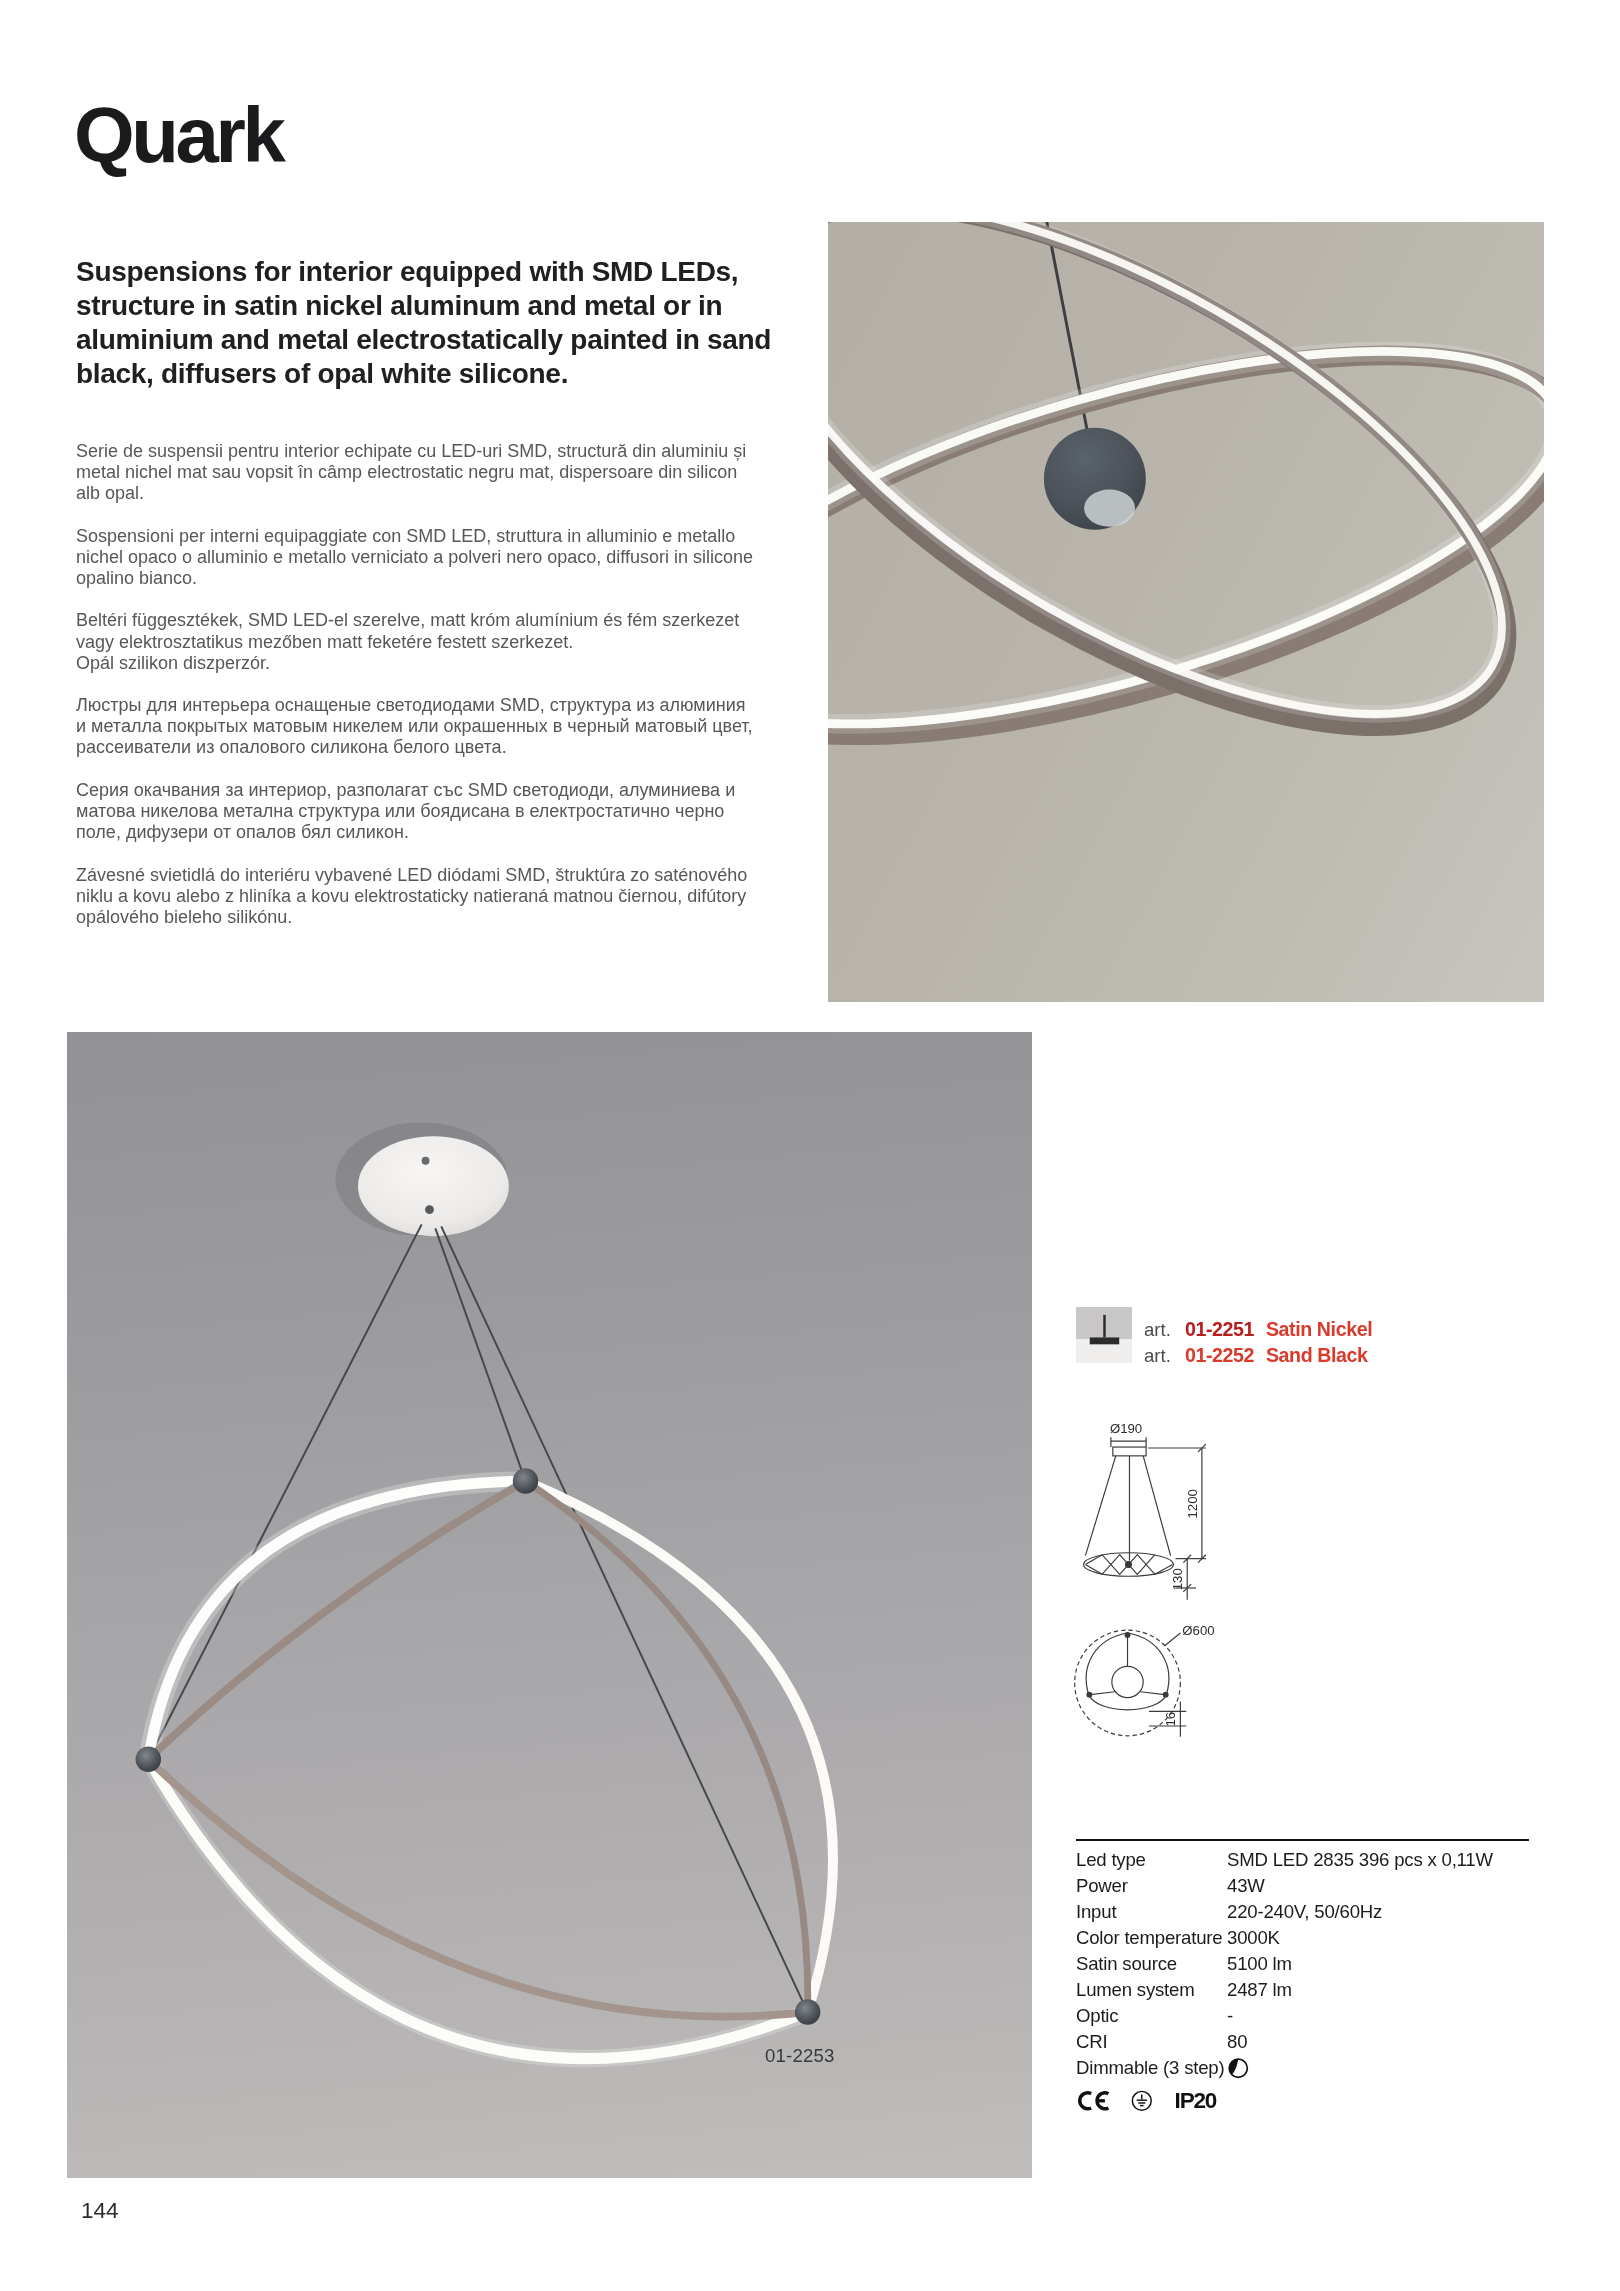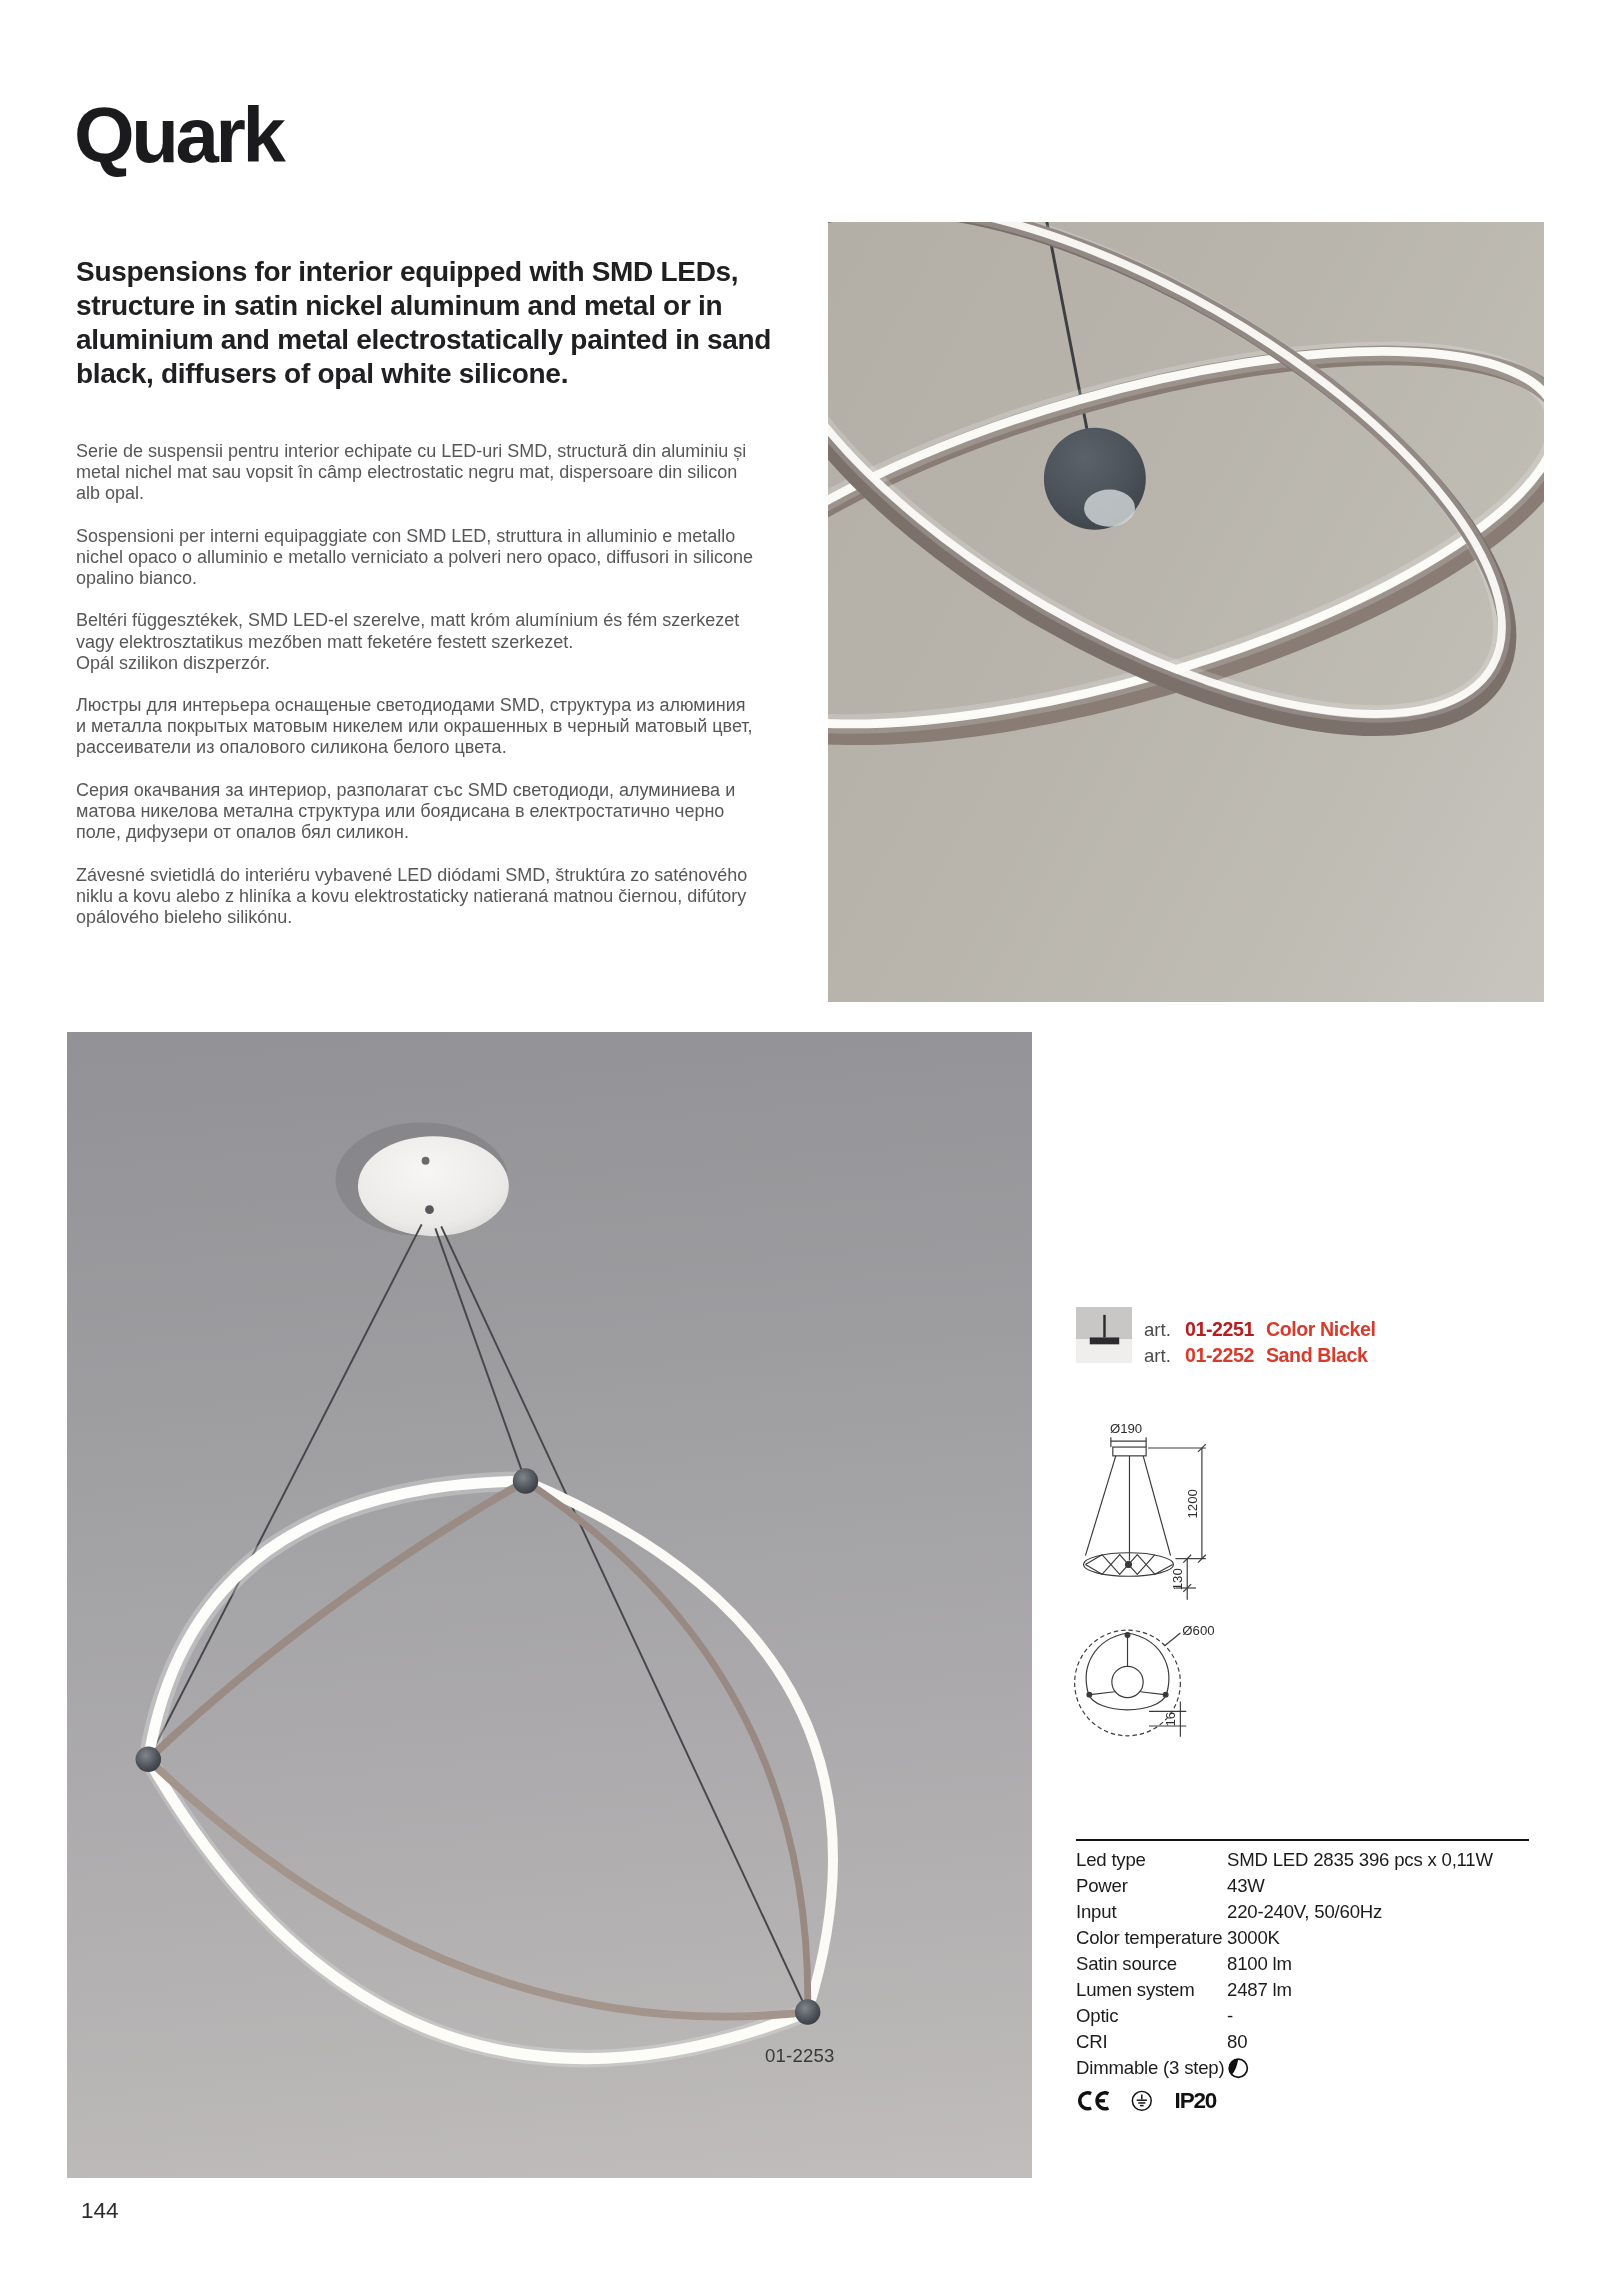--- a/index.html
+++ b/index.html
@@ -165,21 +165,21 @@
     <div class="half-bottom"></div>
     <svg width="56" height="56" viewBox="0 0 57 57">
       <line x1="29" y1="8" x2="29" y2="31" stroke="#2b2b2d" stroke-width="2.5"></line>
       <rect x="14" y="31" width="30" height="7" fill="#2b2b2d"></rect>
     </svg>
   </div>
   <div class="abs art-rows">
     <div class="art-row">
       <span class="art-prefix">art.</span>
       <span class="art-code" style="color: #b91c1c;">01-2251</span>
-      <span class="art-finish" style="color: rgb(217, 58, 43);">Color Nickel</span>
+      <span class="art-finish" style="color: rgb(217, 58, 43);">Satin Nickel</span>
     </div>
     <div class="art-row">
       <span class="art-prefix">art.</span>
       <span class="art-code" style="color: rgb(217, 58, 43);">01-2252</span>
       <span class="art-finish" style="color: rgb(217, 58, 43);">Sand Black</span>
     </div>
   </div>
 
   <svg class="abs drawing" viewBox="0 0 330 400">
     <g stroke="#3a3a3c" stroke-width="1.2" fill="none">
@@ -248,21 +248,21 @@
     <div class="spec-row">
       <span class="spec-label">Input</span>
       <span class="spec-value">220-240V, 50/60Hz</span>
     </div>
     <div class="spec-row">
       <span class="spec-label">Color temperature</span>
       <span class="spec-value">3000K</span>
     </div>
     <div class="spec-row">
       <span class="spec-label">Satin source</span>
-      <span class="spec-value">8100 lm</span>
+      <span class="spec-value">5100 lm</span>
     </div>
     <div class="spec-row">
       <span class="spec-label">Lumen system</span>
       <span class="spec-value">2487 lm</span>
     </div>
     <div class="spec-row">
       <span class="spec-label">Optic</span>
       <span class="spec-value">-</span>
     </div>
     <div class="spec-row">

